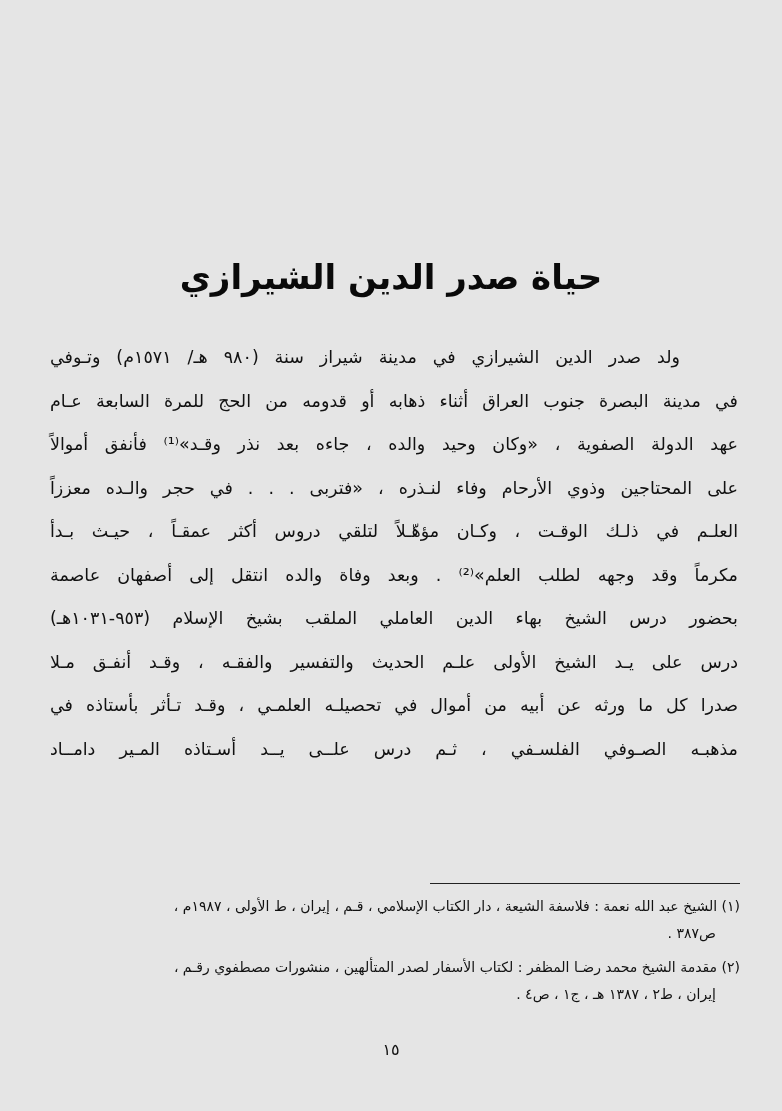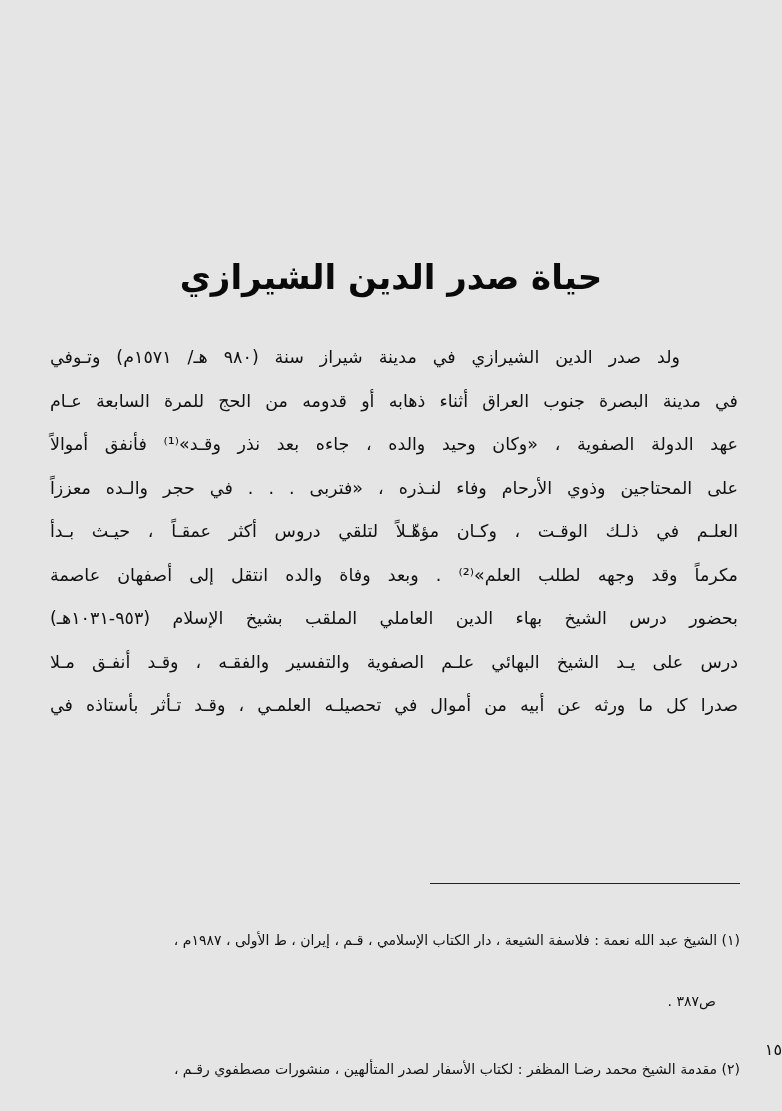--- a/index.html
+++ b/index.html
@@ -75,33 +75,33 @@
       direction: rtl;
     }
     .fn-line {
       display: block;
       font-family: "DejaVu Sans", sans-serif;
       font-size: 14px;
       line-height: 27px;
       height: 27px;
       white-space: nowrap;
       color: #111111;
-      margin-top: 34px;
     }
     .fn-line.cont {
       padding-right: 24px;
     }
     .fn-gap {
       height: 7px;
     }
     .page-number {
       position: absolute;
       top: 1040px;
       left: 0;
       width: 782px;
+      text-align: center;
       font-family: "DejaVu Sans", sans-serif;
       font-size: 16px;
       color: #111111;
       direction: rtl;
     }
   </style>
 </head>
 <body>
 
 <div class="page">
@@ -109,22 +109,23 @@
   <div class="title">حياة صدر الدين الشيرازي</div>
 
   <div class="body-text">
     <span class="line indent">ولد صدر الدين الشيرازي في مدينة شيراز سنة (٩٨٠ هـ/ ١٥٧١م) وتـوفي</span>
     <span class="line">في مدينة البصرة جنوب العراق أثناء ذهابه أو قدومه من الحج للمرة السابعة عـام</span>
     <span class="line">عهد الدولة الصفوية ، «وكان وحيد والده ، جاءه بعد نذر وقـد»⁽¹⁾ فأنفق أموالاً</span>
     <span class="line">على المحتاجين وذوي الأرحام وفاء لنـذره ، «فتربى . . . في حجر والـده معززاً</span>
     <span class="line">العلـم في ذلـك الوقـت ، وكـان مؤهّـلاً لتلقي دروس أكثر عمقـاً ، حيـث بـدأ</span>
     <span class="line">مكرماً وقد وجهه لطلب العلم»⁽²⁾ . وبعد وفاة والده انتقل إلى أصفهان عاصمة</span>
     <span class="line">بحضور درس الشيخ بهاء الدين العاملي الملقب بشيخ الإسلام (٩٥٣-١٠٣١هـ)</span>
-    <span class="line">درس على يـد الشيخ البهائي علـم الصفوية والتفسير والفقـه ، وقـد أنفـق مـلا</span>
+    <span class="line">درس على يـد الشيخ الأولى علـم الحديث والتفسير والفقـه ، وقـد أنفـق مـلا</span>
     <span class="line">صدرا كل ما ورثه عن أبيه من أموال في تحصيلـه العلمـي ، وقـد تـأثر بأستاذه في</span>
+    <span class="line last">مذهبـه الصـوفي الفلسـفي ، ثـم درس علــى يــد أسـتاذه المـير دامــاد</span>
   </div>
 
   <div class="footnote-rule"></div>
 
   <div class="footnotes">
     <div>
       <span class="fn-line">(١) الشيخ عبد الله نعمة : فلاسفة الشيعة ، دار الكتاب الإسلامي ، قـم ، إيران ، ط الأولى ، ١٩٨٧م ،</span>
       <span class="fn-line cont">ص٣٨٧ .</span>
     </div>
     <div class="fn-gap"></div>

